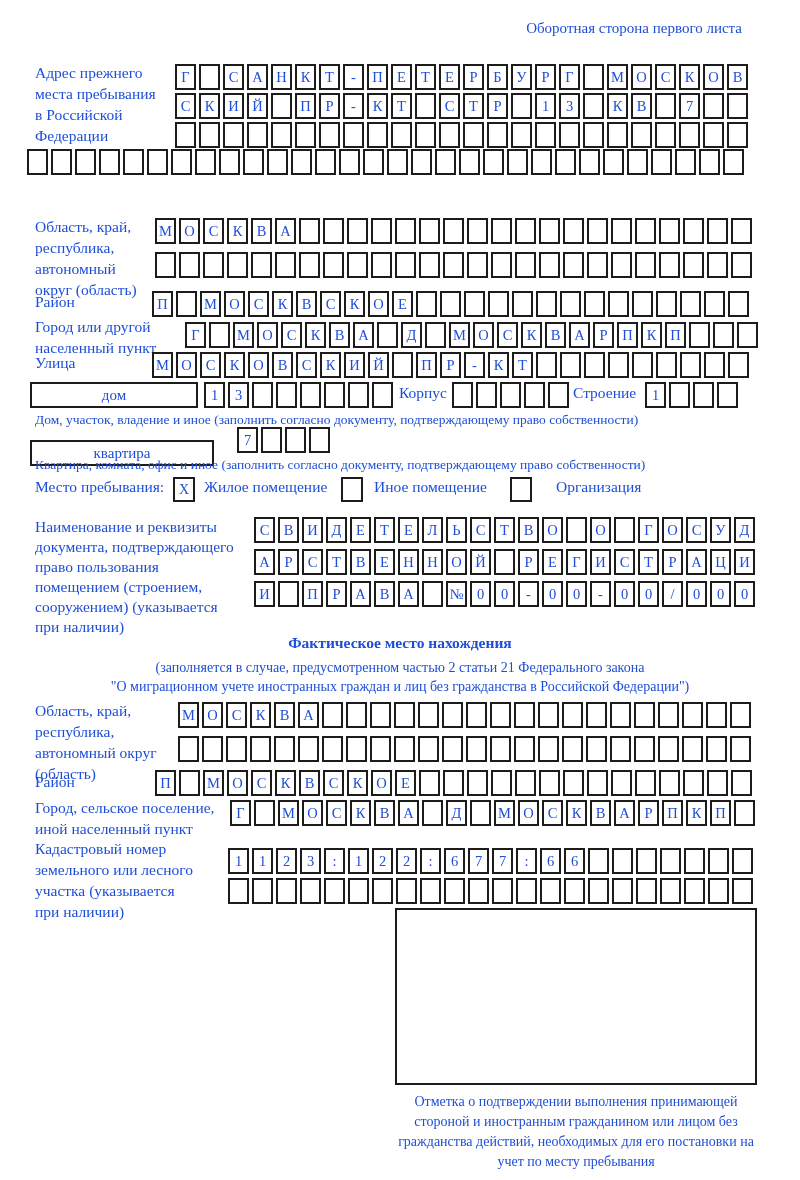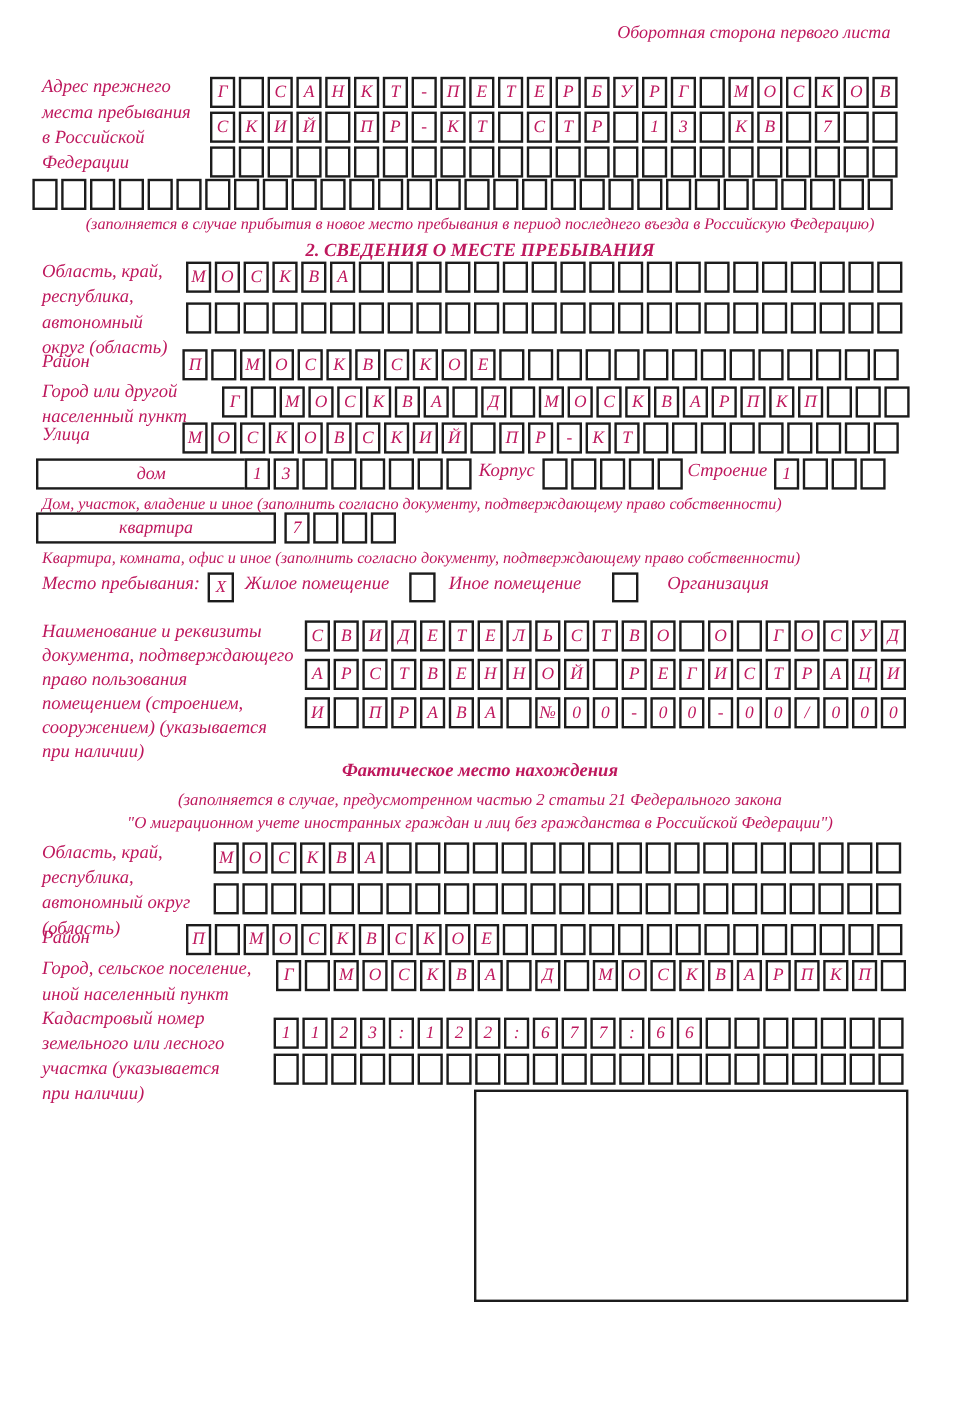--- a/index.html
+++ b/index.html
@@ -1,17 +1,17 @@
 <!DOCTYPE html>
 <html><head>
 <meta charset="utf-8">
 <style>
   html,body{margin:0;padding:0;background:#fff;}
   .page{position:relative;width:800px;height:1180px;background:#ffffff;
-        font-family:"Liberation Serif", serif;color:#be185d;overflow:hidden;font-style:italic;}
+        font-family:"Liberation Serif", serif;color:#1d4ed8;overflow:hidden;}
   .hdr{position:absolute;top:20px;left:0;width:742px;text-align:right;font-size:15px;}
   .lbl{position:absolute;font-size:15.5px;line-height:21px;white-space:pre-line;}
   .cells{position:absolute;display:flex;gap:3px;}
   .cell{flex:0 0 auto;box-sizing:border-box;width:21px;height:26px;border:2px solid #1c1c1c;
         display:flex;align-items:center;justify-content:center;font-size:14.5px;background:#fff;}
   .widebox{position:absolute;box-sizing:border-box;height:26px;border:2px solid #1c1c1c;
         display:flex;align-items:center;justify-content:center;font-size:15px;background:#fff;}
   .caption{position:absolute;font-size:13.5px;}
   .center{left:0;width:100%;text-align:center;}
   .title{position:absolute;left:0;width:100%;text-align:center;font-weight:bold;font-size:15.5px;}
@@ -137,23 +137,21 @@
       <span class="cell"></span>
       <span class="cell"></span>
       <span class="cell"></span>
       <span class="cell"></span>
       <span class="cell"></span>
       <span class="cell"></span>
       <span class="cell"></span>
       <span class="cell"></span>
       <span class="cell"></span>
     </div>
-  <div class="caption center" style="top:179px;">(заполняется в случае прибытия в новое место пребывания в период последнего въезда в Российскую Федерацию)</div>
-
-  <div class="title" style="top:200px;">2. СВЕДЕНИЯ О МЕСТЕ ПРЕБЫВАНИЯ</div>
+
 
   <div class="lbl" style="left:35px;top:216px;">Область, край,
 республика,
 автономный
 округ (область)</div>
   <div class="cells" style="left:155px;top:218px;">
       <span class="cell">М</span>
       <span class="cell">О</span>
       <span class="cell">С</span>
       <span class="cell">К</span>
@@ -287,21 +285,21 @@
       <span class="cell"></span>
       <span class="cell"></span>
       <span class="cell"></span>
       <span class="cell"></span>
       <span class="cell"></span>
       <span class="cell"></span>
       <span class="cell"></span>
       <span class="cell"></span>
     </div>
 
-  <div class="widebox" style="left:30px;top:382px;width:192px;">дом</div>
+  <div class="widebox" style="left:30px;top:382px;width:168px;">дом</div>
   <div class="cells" style="left:204px;top:382px;">
       <span class="cell">1</span>
       <span class="cell">3</span>
       <span class="cell"></span>
       <span class="cell"></span>
       <span class="cell"></span>
       <span class="cell"></span>
       <span class="cell"></span>
       <span class="cell"></span>
     </div>
@@ -315,21 +313,21 @@
     </div>
   <div class="inlbl" style="left:573px;top:384px;">Строение</div>
   <div class="cells" style="left:645px;top:382px;">
       <span class="cell">1</span>
       <span class="cell"></span>
       <span class="cell"></span>
       <span class="cell"></span>
     </div>
   <div class="caption" style="left:35px;top:412px;">Дом, участок, владение и иное (заполнить согласно документу, подтверждающему право собственности)</div>
 
-  <div class="widebox" style="left:30px;top:427px;width:200px;">квартира</div>
+  <div class="widebox" style="left:30px;top:440px;width:184px;">квартира</div>
   <div class="cells" style="left:237px;top:427px;">
       <span class="cell">7</span>
       <span class="cell"></span>
       <span class="cell"></span>
       <span class="cell"></span>
     </div>
   <div class="caption" style="left:35px;top:457px;">Квартира, комната, офис и иное (заполнить согласно документу, подтверждающему право собственности)</div>
 
   <div class="inlbl" style="left:35px;top:478px;">Место пребывания:</div>
   <div class="checkbox" style="left:173px;top:477px;">X</div>
@@ -579,14 +577,15 @@
       <span class="cell"></span>
       <span class="cell"></span>
       <span class="cell"></span>
       <span class="cell"></span>
       <span class="cell"></span>
       <span class="cell"></span>
       <span class="cell"></span>
     </div>
 
   <div class="stampbox"></div>
+  <div class="stampcap">Отметка о подтверждении выполнения принимающей стороной и иностранным гражданином или лицом без гражданства действий, необходимых для его постановки на учет по месту пребывания</div>
 
 </div>
 
 </body></html>

